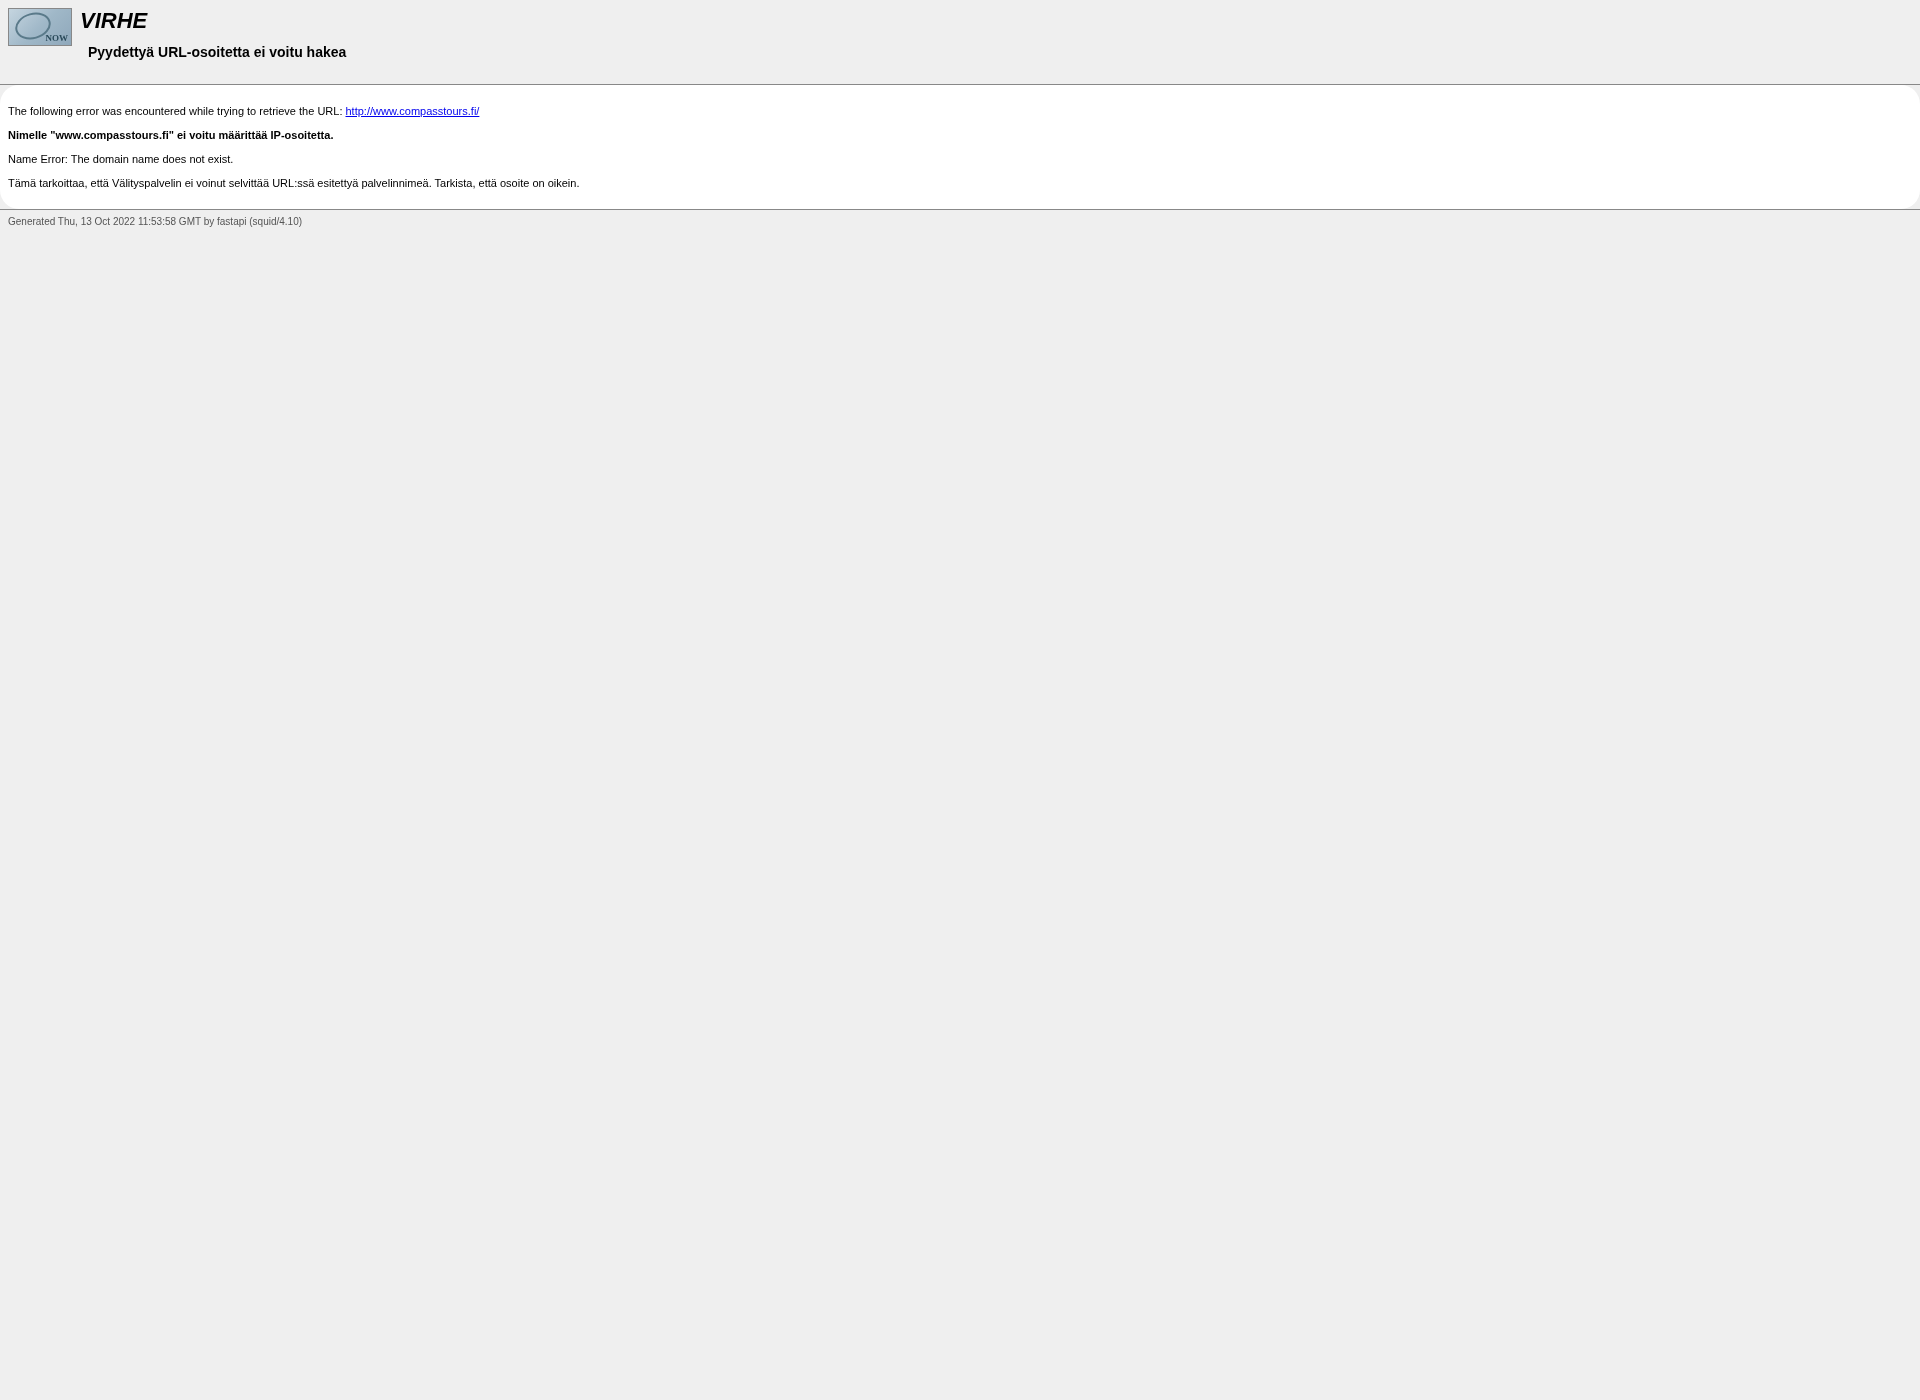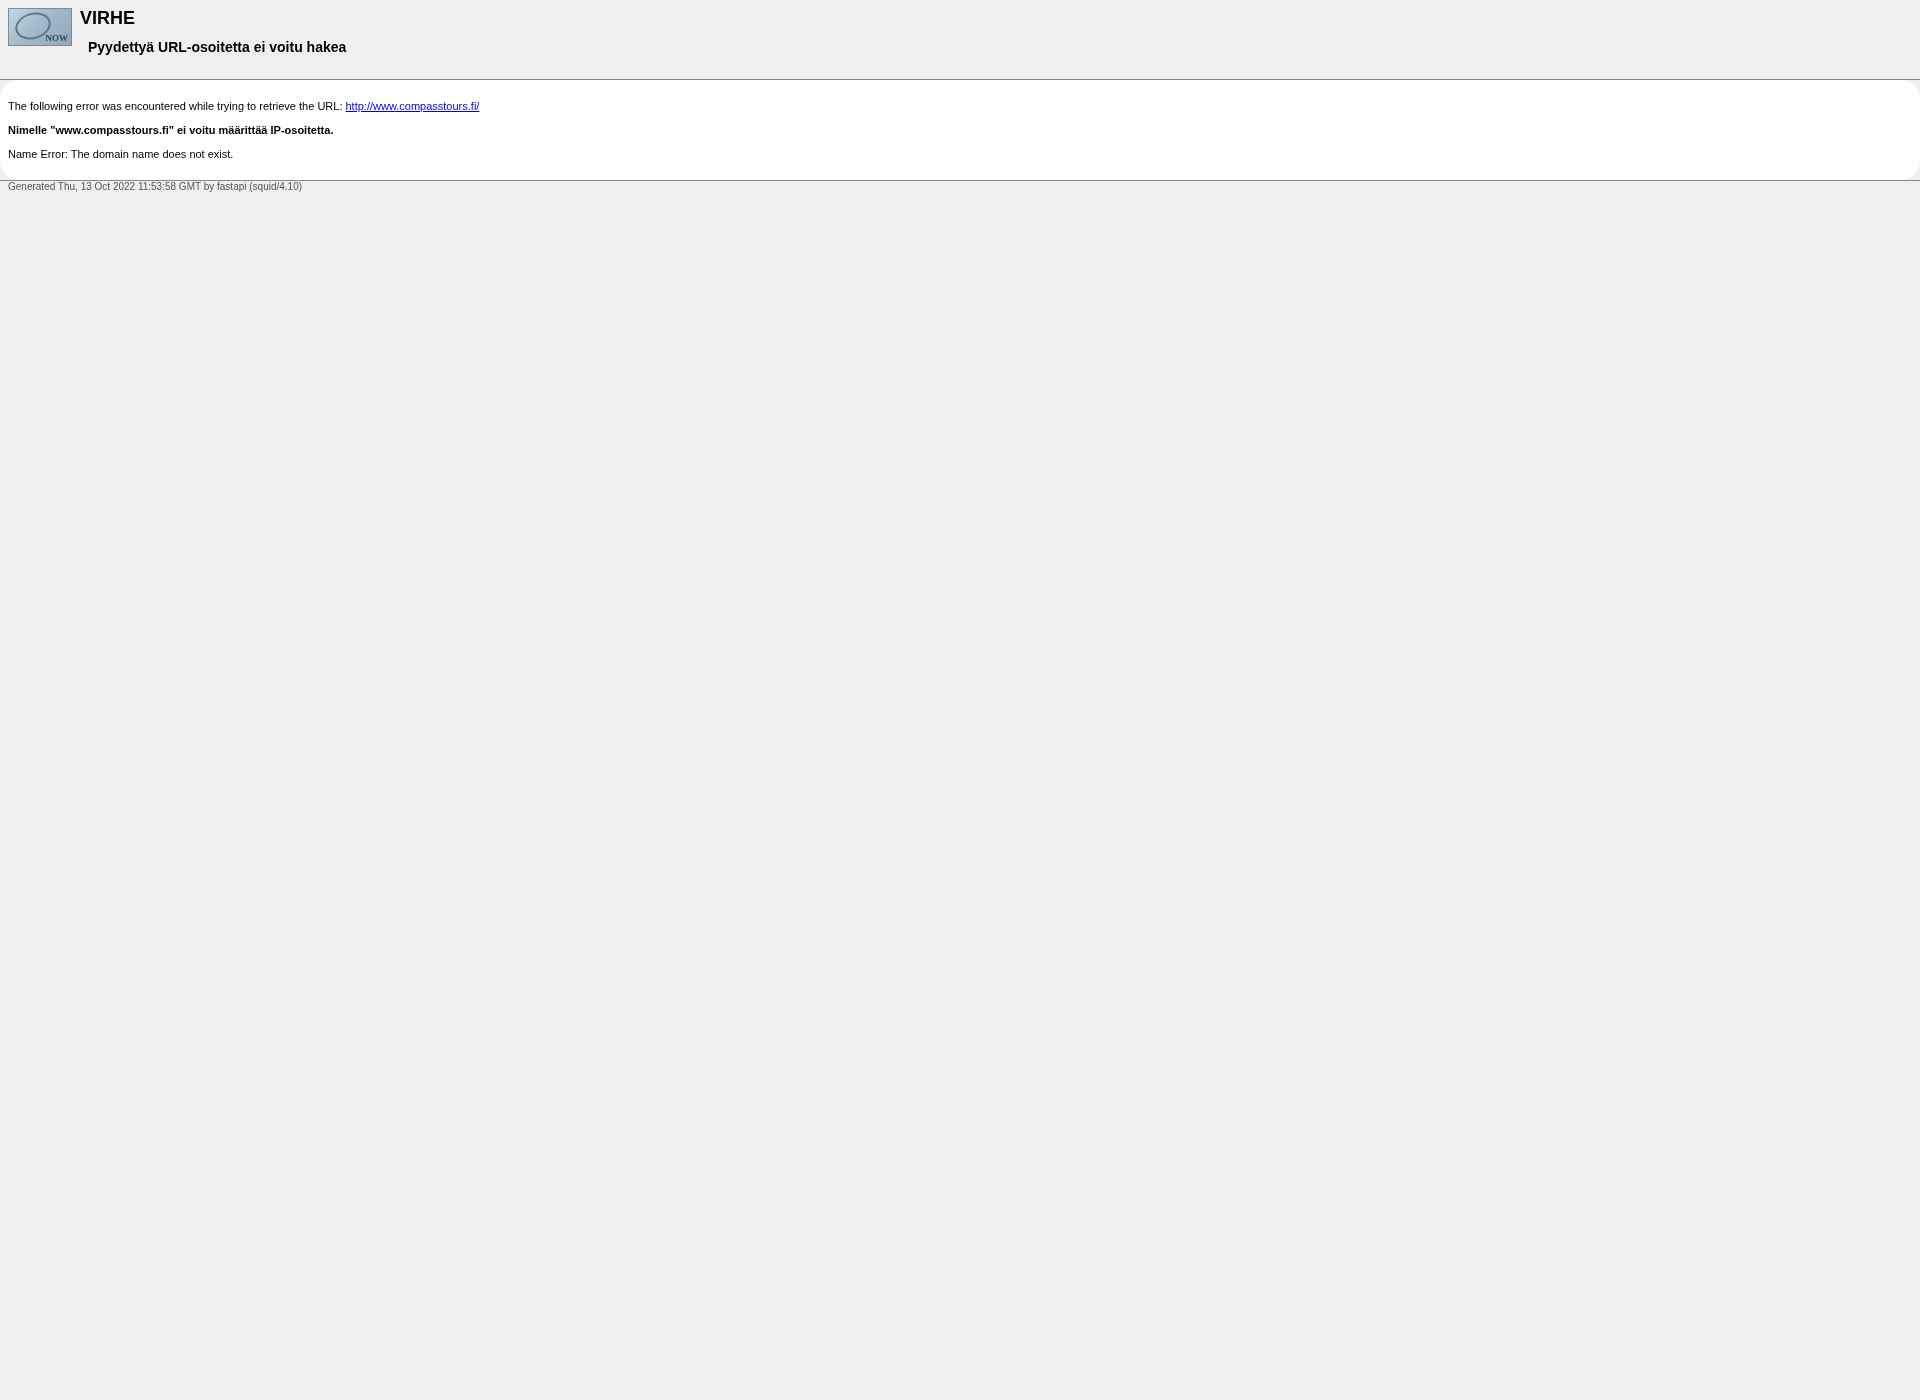--- a/index.html
+++ b/index.html
@@ -38,22 +38,23 @@
       top: 4px;
       left: 6px;
       width: 32px;
       height: 22px;
       border: 2px solid #5a7a8a;
       border-radius: 50%;
       transform: rotate(-15deg);
     }
     .titles h1 {
       margin: 0 0 10px 0;
-      font-size: 18px;
+      font-size: 22px;
       font-weight: bold;
+      font-style: italic;
     }
     .titles h2 {
       margin: 8px;
       font-size: 14px;
       font-weight: bold;
     }
     hr {
       border: none;
       border-top: 1px solid #888;
       margin: 8px 0 0 0;
@@ -70,21 +71,21 @@
       color: #0000ee;
       text-decoration: underline;
     }
     .indent {
       margin-left: 40px;
     }
     .bold {
       font-weight: bold;
     }
     .footer {
-      padding: 0 8px;
+      padding: 6px 8px;
       font-size: 10px;
       color: #555;
     }
     hr.bottom {
       border: none;
       border-top: 1px solid #888;
       margin: 0;
     }
   </style>
 </head>
@@ -102,19 +103,20 @@
 </div>
 
 <hr>
 
 <div class="content">
   <p>
     <span>The following error was encountered while trying to retrieve the URL: </span><a href="#">http://www.compasstours.fi/</a>
   </p>
   <p class="indent bold">Nimelle "www.compasstours.fi" ei voitu määrittää IP-osoitetta.</p>
   <p class="indent">Name Error: The domain name does not exist.</p>
+  <p>Tämä tarkoittaa, että Välityspalvelin ei voinut selvittää URL:ssä esitettyä palvelinnimeä. Tarkista, että osoite on oikein.</p>
 </div>
 
 <hr class="bottom">
 
 <div class="footer">
   <span>Generated Thu, 13 Oct 2022 11:53:58 GMT by fastapi (squid/4.10)</span>
 </div>
 
 </body></html>

